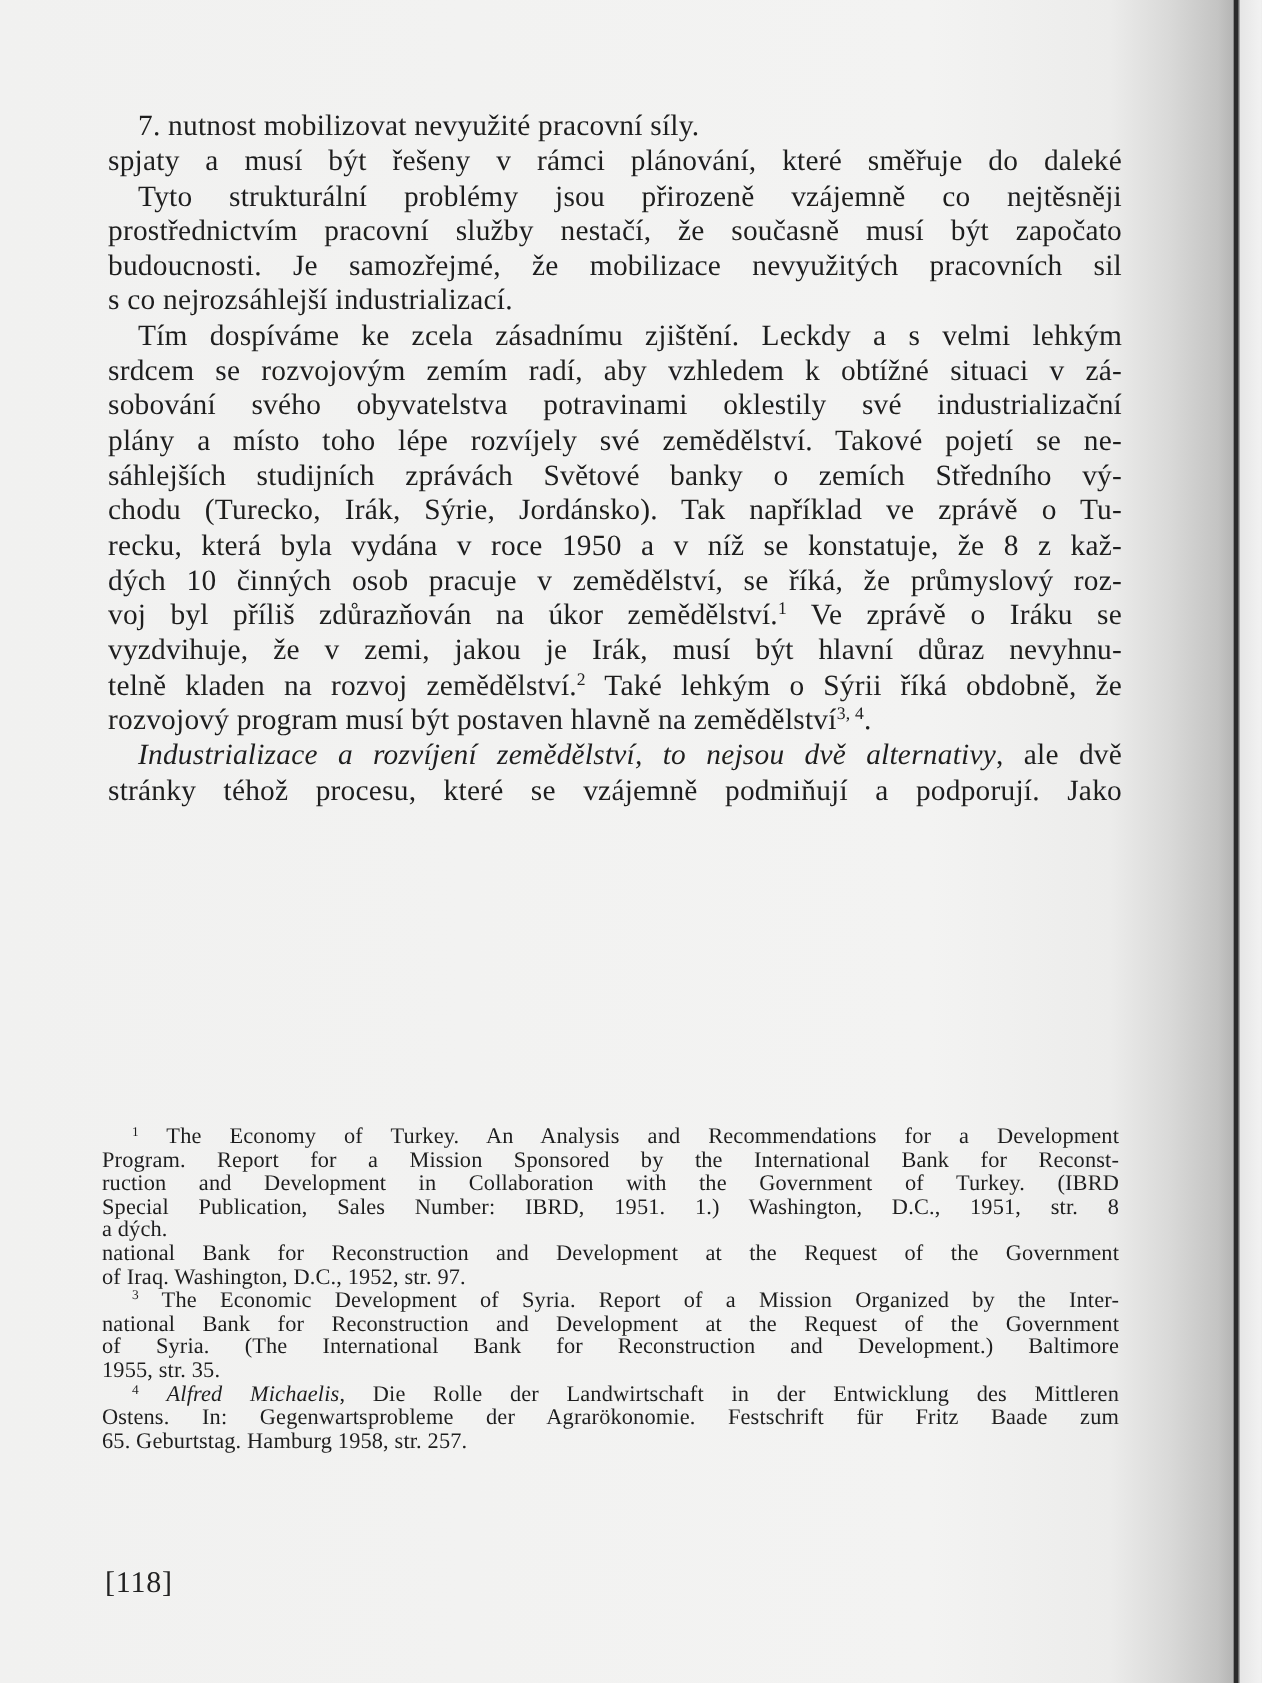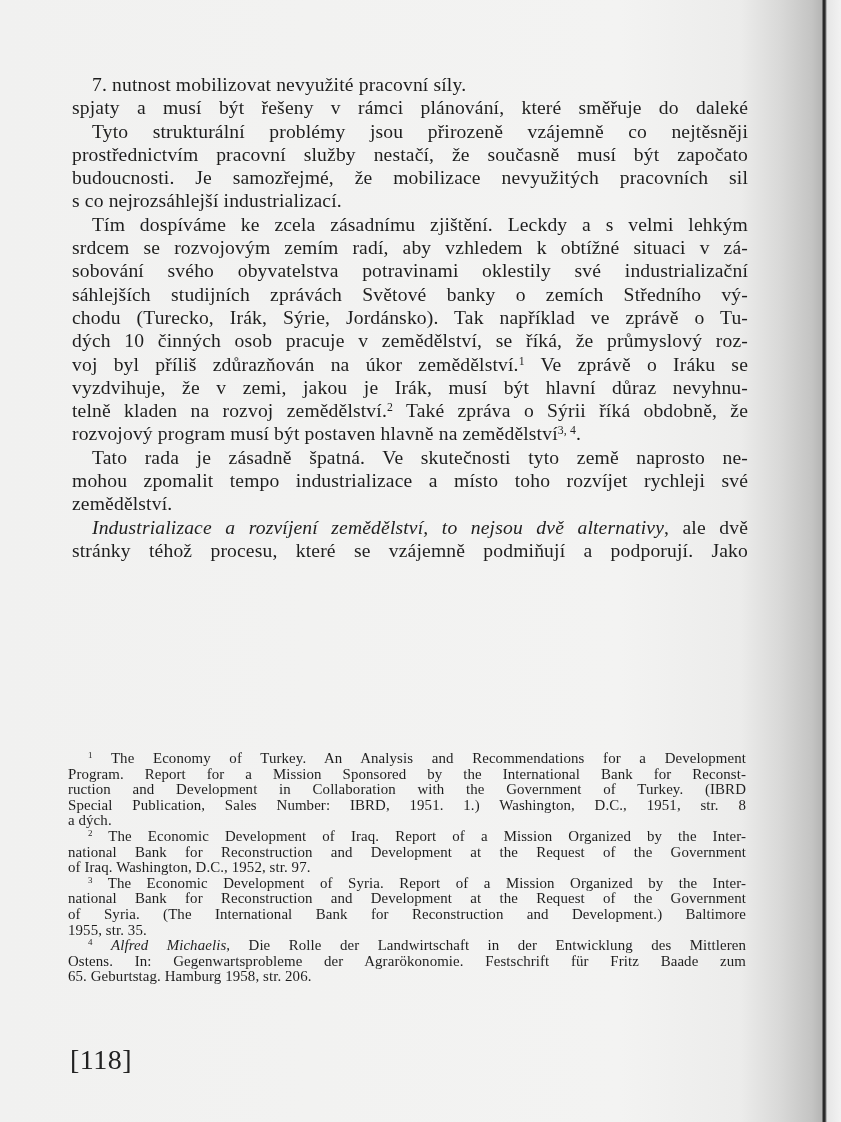--- a/index.html
+++ b/index.html
@@ -33,21 +33,21 @@
   .footnotes {
     position: absolute; left: 68px; top: 751px; width: 678px;
     font-family: "Liberation Serif", "DejaVu Serif", serif;
     font-size: 14.9px; line-height: 15.6px;
   }
   .fn { margin: 0; }
   .fn .line { letter-spacing: 0.1px; }
   .page-number {
     position: absolute; left: 70px; top: 1044px;
     font-family: "Liberation Serif", "DejaVu Serif", serif;
-    font-size: 28px; letter-spacing: 0.5px; color: #222;
+    font-size: 20px; letter-spacing: 0.5px; color: #222;
   }
 </style>
 </head>
 <body>
 
 <div class="page">
 
   <div class="body-text">
 
     <div>
@@ -59,61 +59,57 @@
       <span class="line indent">Tyto strukturální problémy jsou přirozeně vzájemně co nejtěsněji</span>
       <span class="line">prostřednictvím pracovní služby nestačí, že současně musí být započato</span>
       <span class="line">budoucnosti. Je samozřejmé, že mobilizace nevyužitých pracovních sil</span>
       <span class="line last">s co nejrozsáhlejší industrializací.</span>
     </div>
 
     <div>
       <span class="line indent">Tím dospíváme ke zcela zásadnímu zjištění. Leckdy a s velmi lehkým</span>
       <span class="line">srdcem se rozvojovým zemím radí, aby vzhledem k obtížné situaci v zá-</span>
       <span class="line">sobování svého obyvatelstva potravinami oklestily své industrializační</span>
+      <span class="line">plány a místo toho lépe rozvíjely své zemědělství. Takové pojetí se ne-</span>
       <span class="line">sáhlejších studijních zprávách Světové banky o zemích Středního vý-</span>
       <span class="line">chodu (Turecko, Irák, Sýrie, Jordánsko). Tak například ve zprávě o Tu-</span>
+      <span class="line">recku, která byla vydána v roce 1950 a v níž se konstatuje, že 8 z kaž-</span>
       <span class="line">dých 10 činných osob pracuje v zemědělství, se říká, že průmyslový roz-</span>
       <span class="line"><span>voj byl příliš zdůrazňován na úkor zemědělství.</span><sup>1</sup><span> Ve zprávě o Iráku se</span></span>
       <span class="line">vyzdvihuje, že v zemi, jakou je Irák, musí být hlavní důraz nevyhnu-</span>
-      <span class="line"><span>telně kladen na rozvoj zemědělství.</span><sup>2</sup><span> Také zpráva o Sýrii říká obdobně, že</span></span>
+      <span class="line"><span>telně kladen na rozvoj zemědělství.</span><sup>2</sup><span> Také lehkým o Sýrii říká obdobně, že</span></span>
       <span class="line last"><span>rozvojový program musí být postaven hlavně na zemědělství</span><sup>3, 4</sup><span>.</span></span>
     </div>
 
-    <div>
-      <span class="line indent">Tato rada je zásadně špatná. Ve skutečnosti tyto země naprosto ne-</span>
-      <span class="line">mohou zpomalit tempo industrializace a místo toho rozvíjet rychleji své</span>
-      <span class="line last">zemědělství.</span>
-    </div>
 
     <div>
       <span class="line indent"><em>Industrializace a rozvíjení zemědělství, to nejsou dvě alternativy</em><span>, ale dvě</span></span>
       <span class="line">stránky téhož procesu, které se vzájemně podmiňují a podporují. Jako</span>
     </div>
   </div>
 
   <div class="footnotes">
     <div class="fn">
       <span class="line indent"><sup>1</sup> <span>The Economy of Turkey. An Analysis and Recommendations for a Development</span></span>
       <span class="line">Program. Report for a Mission Sponsored by the International Bank for Reconst-</span>
       <span class="line">ruction and Development in Collaboration with the Government of Turkey. (IBRD</span>
       <span class="line">Special Publication, Sales Number: IBRD, 1951. 1.) Washington, D.C., 1951, str. 8</span>
       <span class="line last">a dých.</span>
     </div>
     <div class="fn">
-      <span class="line indent"><sup>2</sup> <span>The Economic Development of Iraq. Report of a Mission Organized by the Inter-</span></span>
       <span class="line">national Bank for Reconstruction and Development at the Request of the Government</span>
       <span class="line last">of Iraq. Washington, D.C., 1952, str. 97.</span>
     </div>
     <div class="fn">
       <span class="line indent"><sup>3</sup> <span>The Economic Development of Syria. Report of a Mission Organized by the Inter-</span></span>
       <span class="line">national Bank for Reconstruction and Development at the Request of the Government</span>
       <span class="line">of Syria. (The International Bank for Reconstruction and Development.) Baltimore</span>
       <span class="line last">1955, str. 35.</span>
     </div>
     <div class="fn">
       <span class="line indent"><sup>4</sup> <em>Alfred Michaelis</em><span>, Die Rolle der Landwirtschaft in der Entwicklung des Mittleren</span></span>
       <span class="line">Ostens. In: Gegenwartsprobleme der Agrarökonomie. Festschrift für Fritz Baade zum</span>
-      <span class="line last">65. Geburtstag. Hamburg 1958, str. 206.</span>
+      <span class="line last">65. Geburtstag. Hamburg 1958, str. 257.</span>
     </div>
   </div>
 
   <div class="page-number">[118]</div>
 </div>
 
 </body></html>

